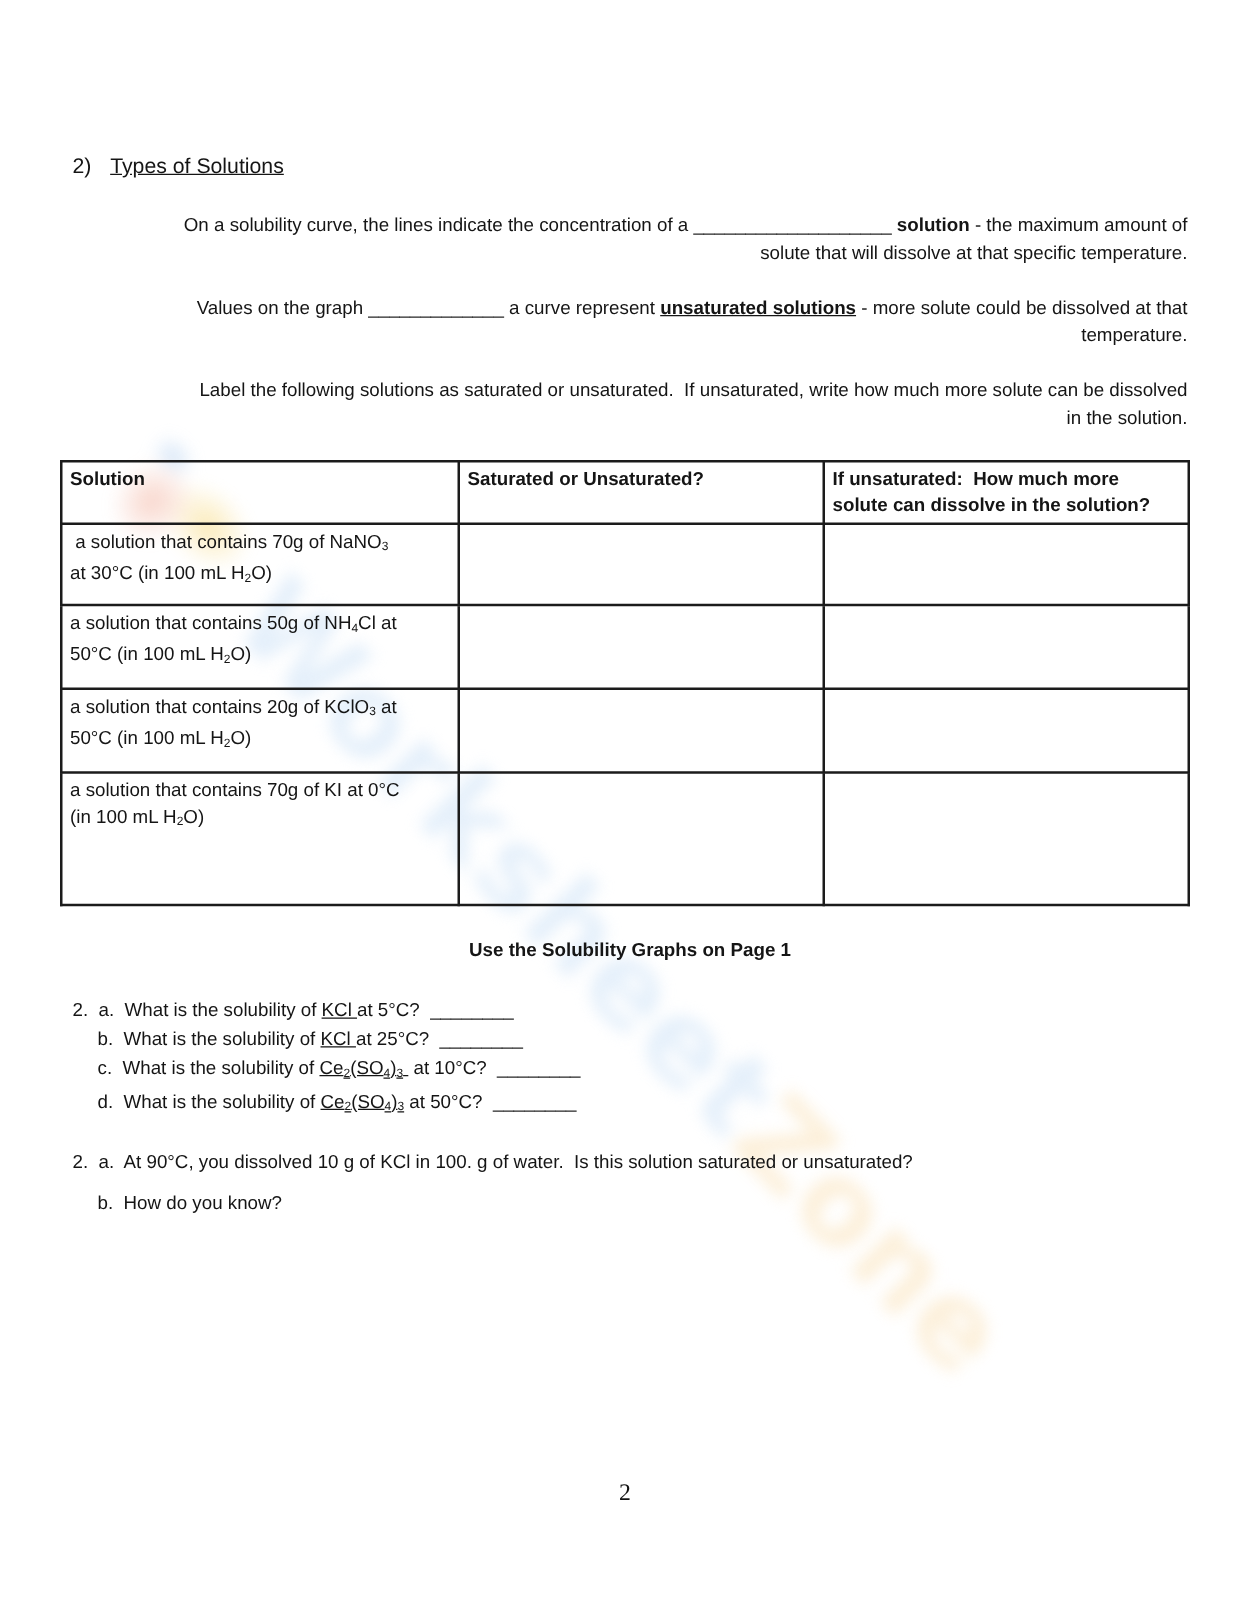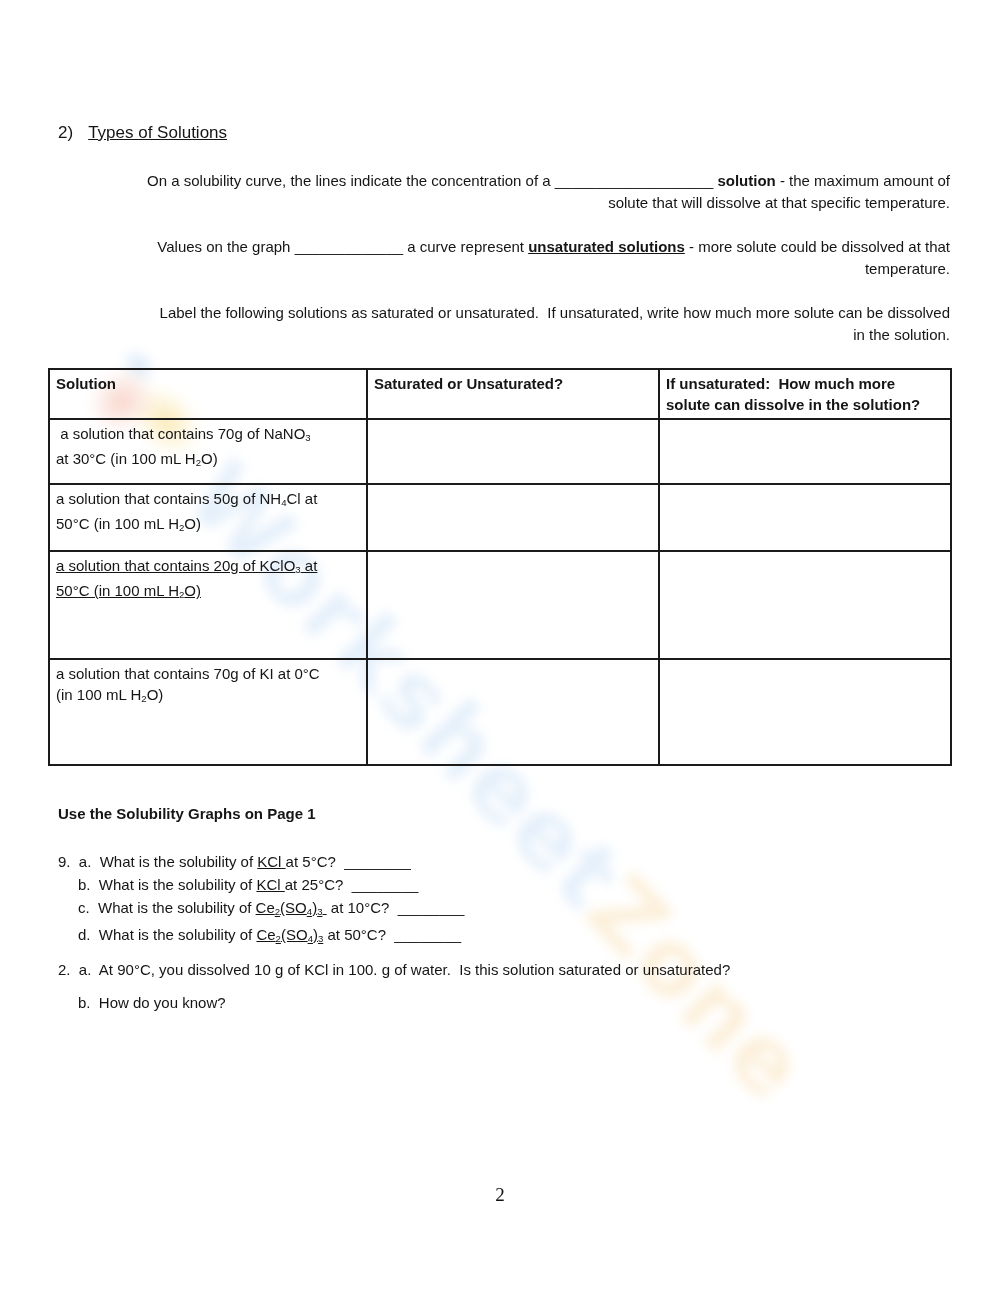--- a/index.html
+++ b/index.html
@@ -28,28 +28,28 @@
   .sol-table col.c2 { width: 292px; }
   .sol-table col.c3 { width: 292px; }
   .sol-table th, .sol-table td {
     border: 2px solid #1b1b1b; vertical-align: top; text-align: left;
     padding: 3px 6px; line-height: 21px;
   }
   .sol-table th { font-weight: 700; }
   tr.hrow { height: 47px; }
   tr.r0 { height: 65px; }
   tr.r1 { height: 67px; }
-  tr.r2 { height: 108px; text-decoration: underline; }
+  tr.r2 { height: 67px; }
   tr.r3 { height: 106px; }
 
-  .sec-heading { margin-top: 39px; font-weight: 700; }
+  .sec-heading { margin-top: 27px; text-align: center; font-weight: 700; }
 
   .q-block { margin-top: 28px; line-height: 23px; }
   .q-sub { padding-left: 20px; }
-  .q-block2 { margin-top: 8px; line-height: 23px; }
+  .q-block2 { margin-top: 21px; line-height: 23px; }
   .q-block2 .q-sub { margin-top: 10px; }
 
   .page-number {
     position: absolute; left: 0; right: 0; top: 1184px; z-index: 1;
     text-align: center; font-family: "Liberation Serif", serif; font-size: 19px; color: #111;
   }
 
   .watermark {
     position: absolute; left: 135px; top: 330px; z-index: 0;
     transform: rotate(46deg); transform-origin: 0 0;
@@ -118,21 +118,21 @@
         <td class="rich"><span>a solution that contains 70g of KI at 0°C</span><br><span>(in 100 mL H</span><span class="sub">2</span><span>O)</span></td>
         <td></td>
         <td></td>
       </tr>
     </tbody>
       </table>
 
     <div class="sec-heading">Use the Solubility Graphs on Page 1</div>
 
     <div class="q-block">
-      <div class="rich"><span>9.  a.  What is the solubility of </span><span class="u">KCl </span><span>at 5°C?  </span><span>________</span></div>
+      <div class="rich"><span>2.  a.  What is the solubility of </span><span class="u">KCl </span><span>at 5°C?  </span><span>________</span></div>
       <div class="rich q-sub"><span>b.  What is the solubility of </span><span class="u">KCl </span><span>at 25°C?  </span><span>________</span></div>
       <div class="rich q-sub"><span>c.  What is the solubility of </span><span class="u">Ce</span><span class="u sub">2</span><span class="u">(SO</span><span class="u sub">4</span><span class="u">)</span><span class="u sub">3</span><span class="u"> </span><span> at 10°C?  </span><span>________</span></div>
       <div class="rich q-sub"><span>d.  What is the solubility of </span><span class="u">Ce</span><span class="u sub">2</span><span class="u">(SO</span><span class="u sub">4</span><span class="u">)</span><span class="u sub">3</span><span> at 50°C?  </span><span>________</span></div>
     </div>
 
     <div class="q-block2">
       <div class="rich"><span>2.  a.  At 90°C, you dissolved 10 g of KCl in 100. g of water.  Is this solution saturated or unsaturated?</span></div>
       <div class="rich q-sub"><span>b.  How do you know?</span></div>
     </div>
 

